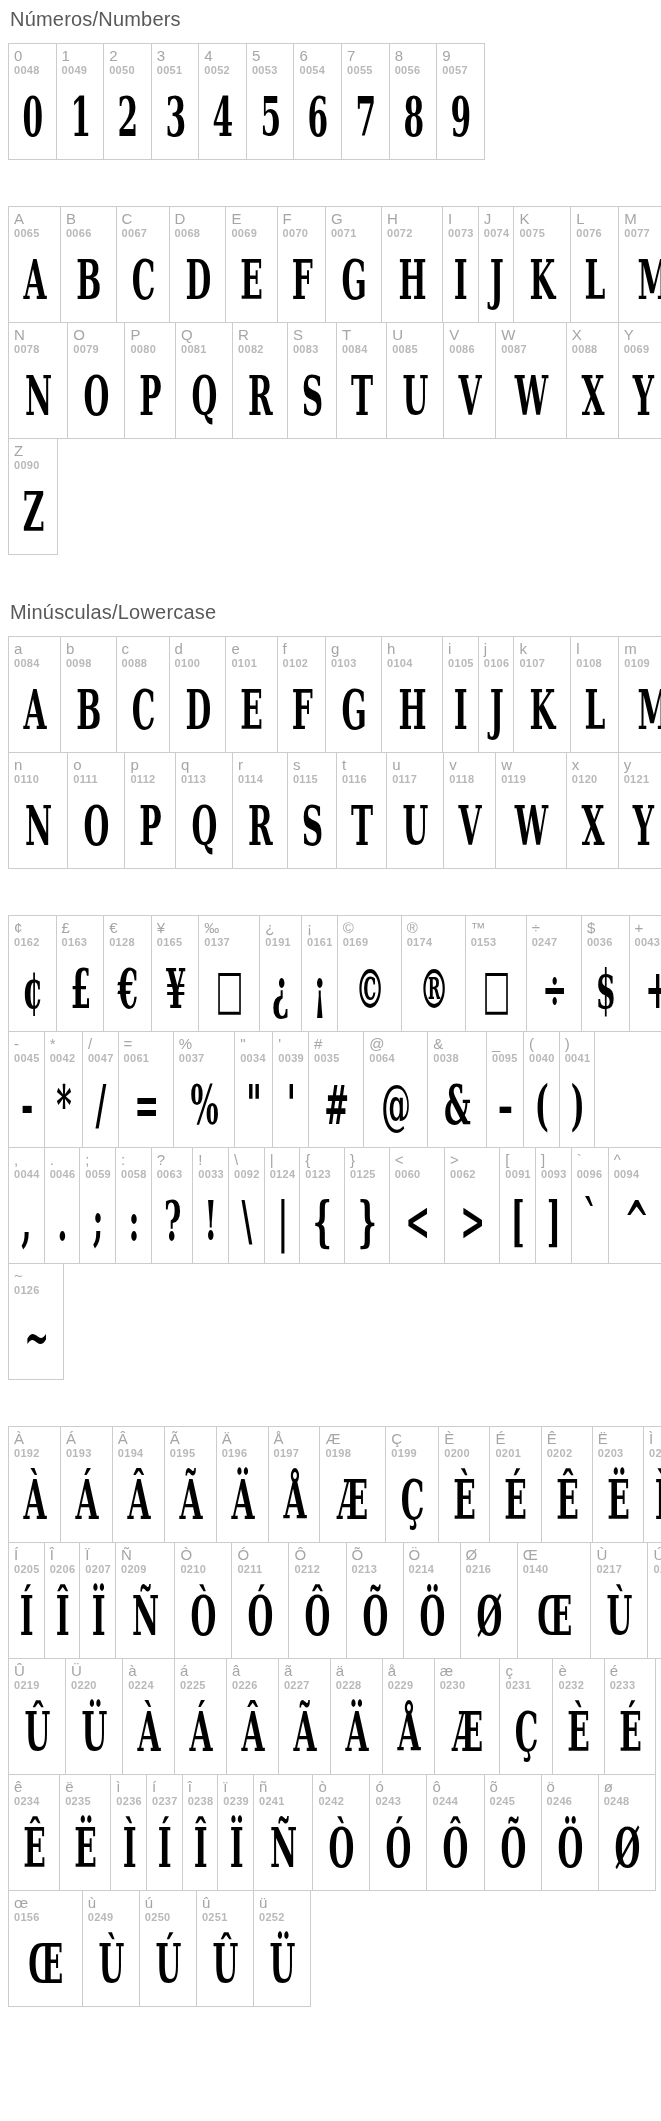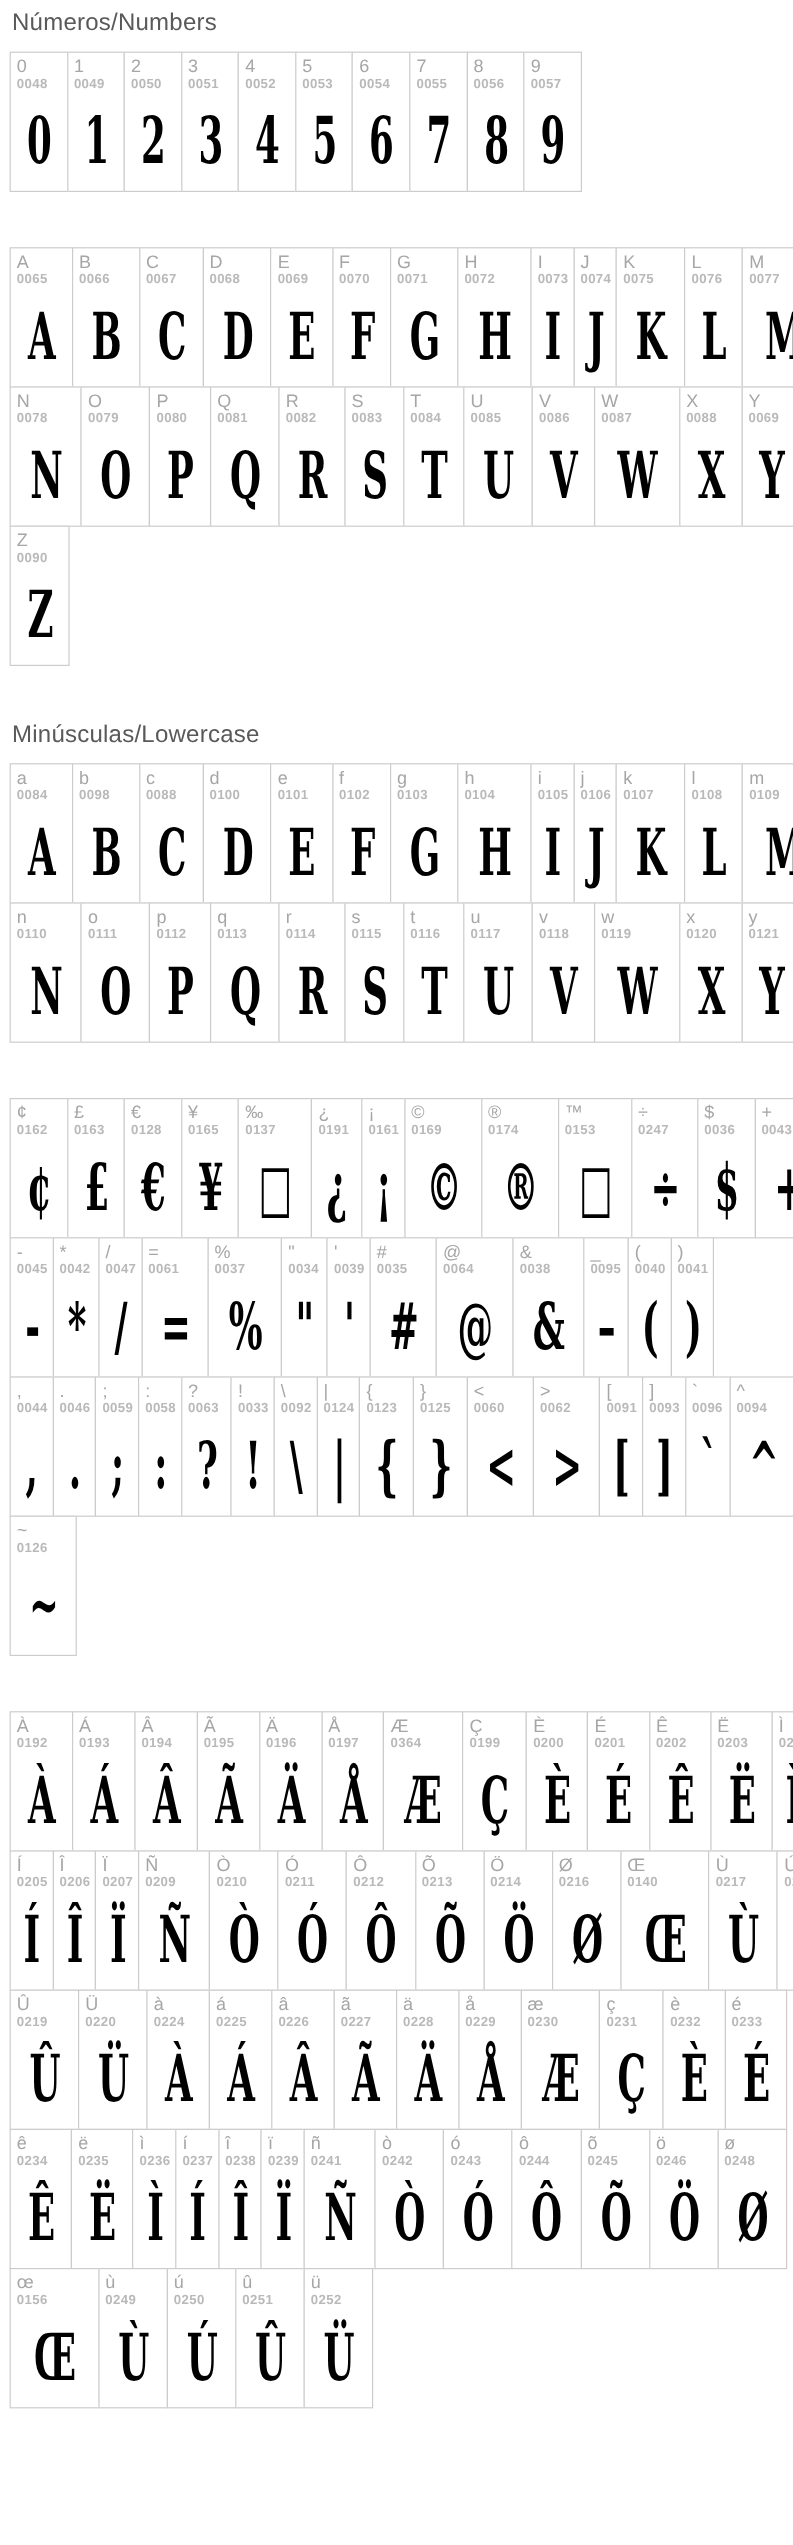--- a/index.html
+++ b/index.html
@@ -1098,21 +1098,21 @@
               <span class="cell-char">Å</span>
               <span class="cell-code">0197</span>
             </div>
             <div class="glyph-area">
               <span class="glyph">Å</span>
             </div>
           </div>
           <div class="cell">
             <div class="cell-labels">
               <span class="cell-char">Æ</span>
-              <span class="cell-code">0364</span>
+              <span class="cell-code">0198</span>
             </div>
             <div class="glyph-area">
               <span class="glyph">Æ</span>
             </div>
           </div>
           <div class="cell">
             <div class="cell-labels">
               <span class="cell-char">Ç</span>
               <span class="cell-code">0199</span>
             </div>

